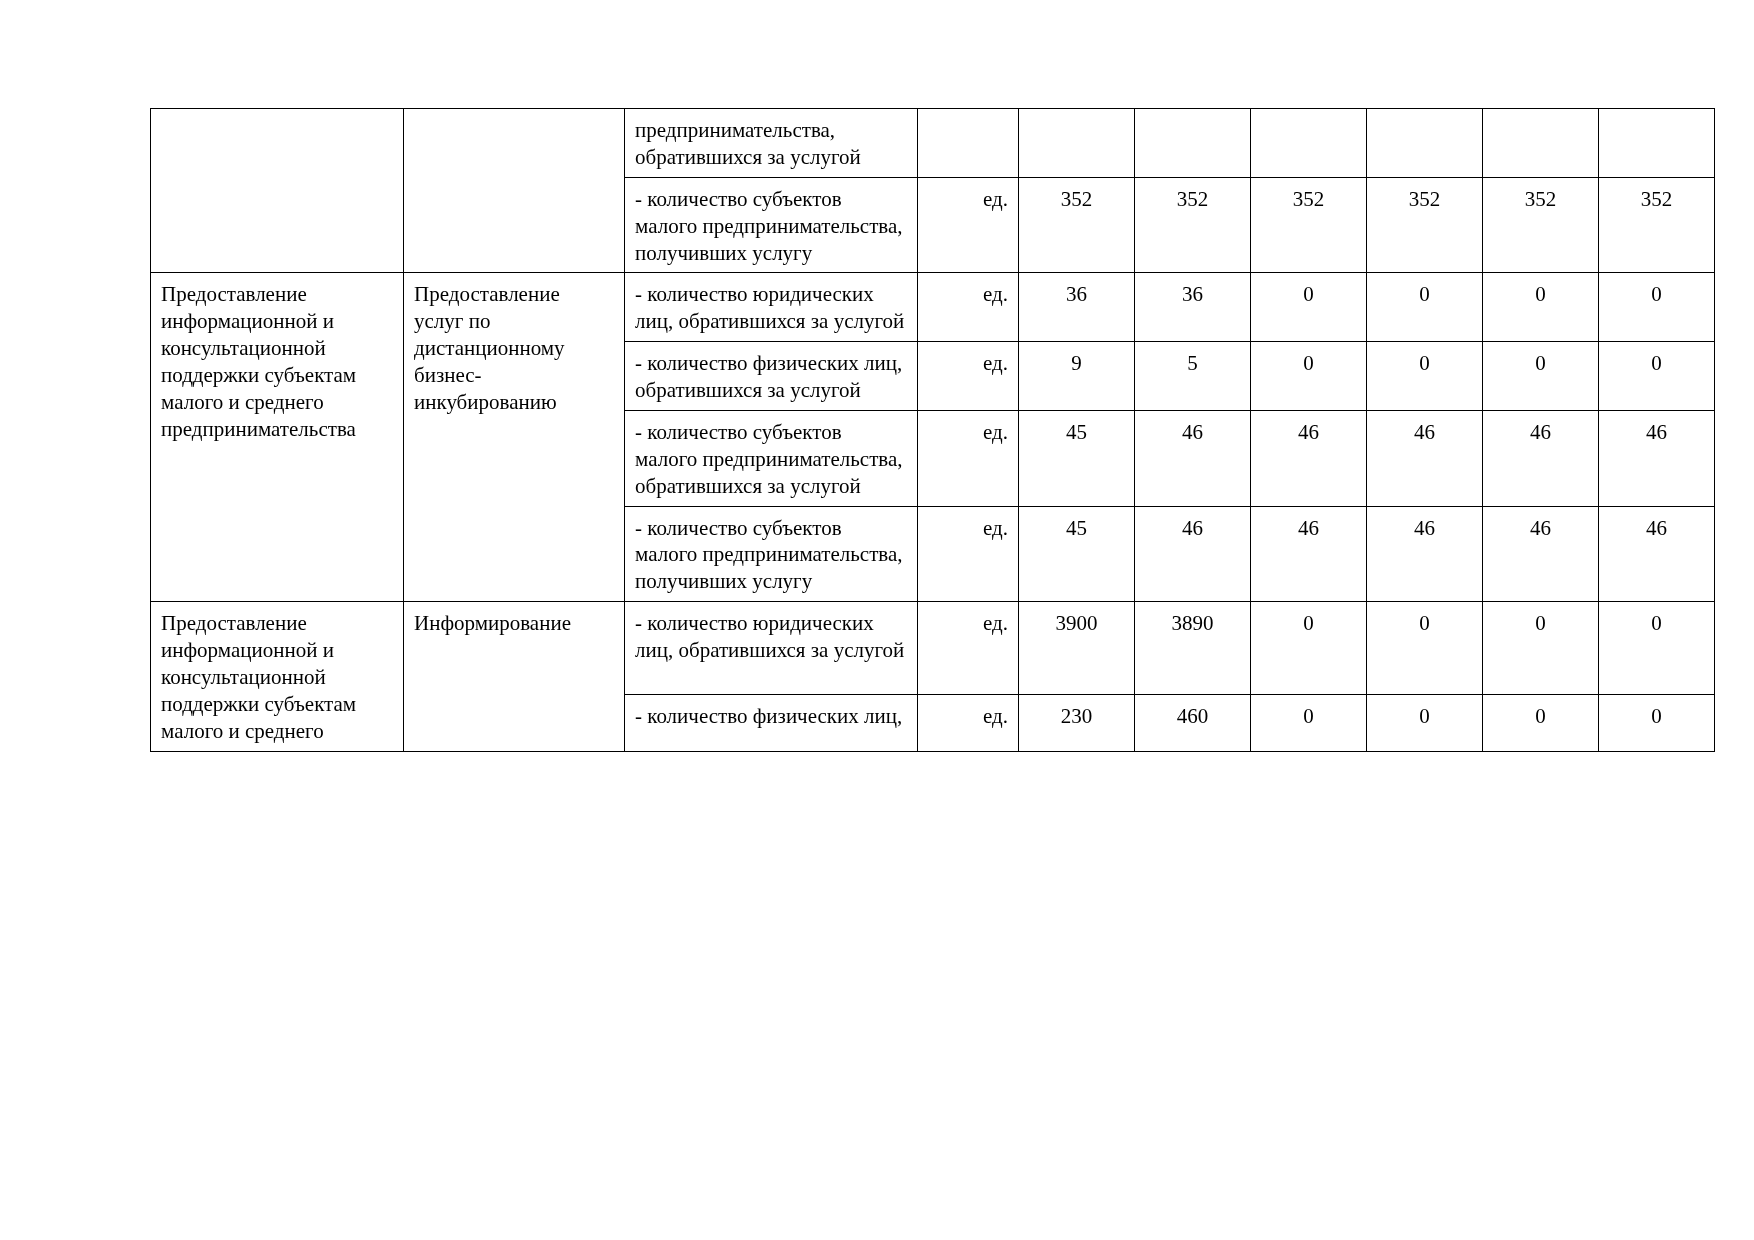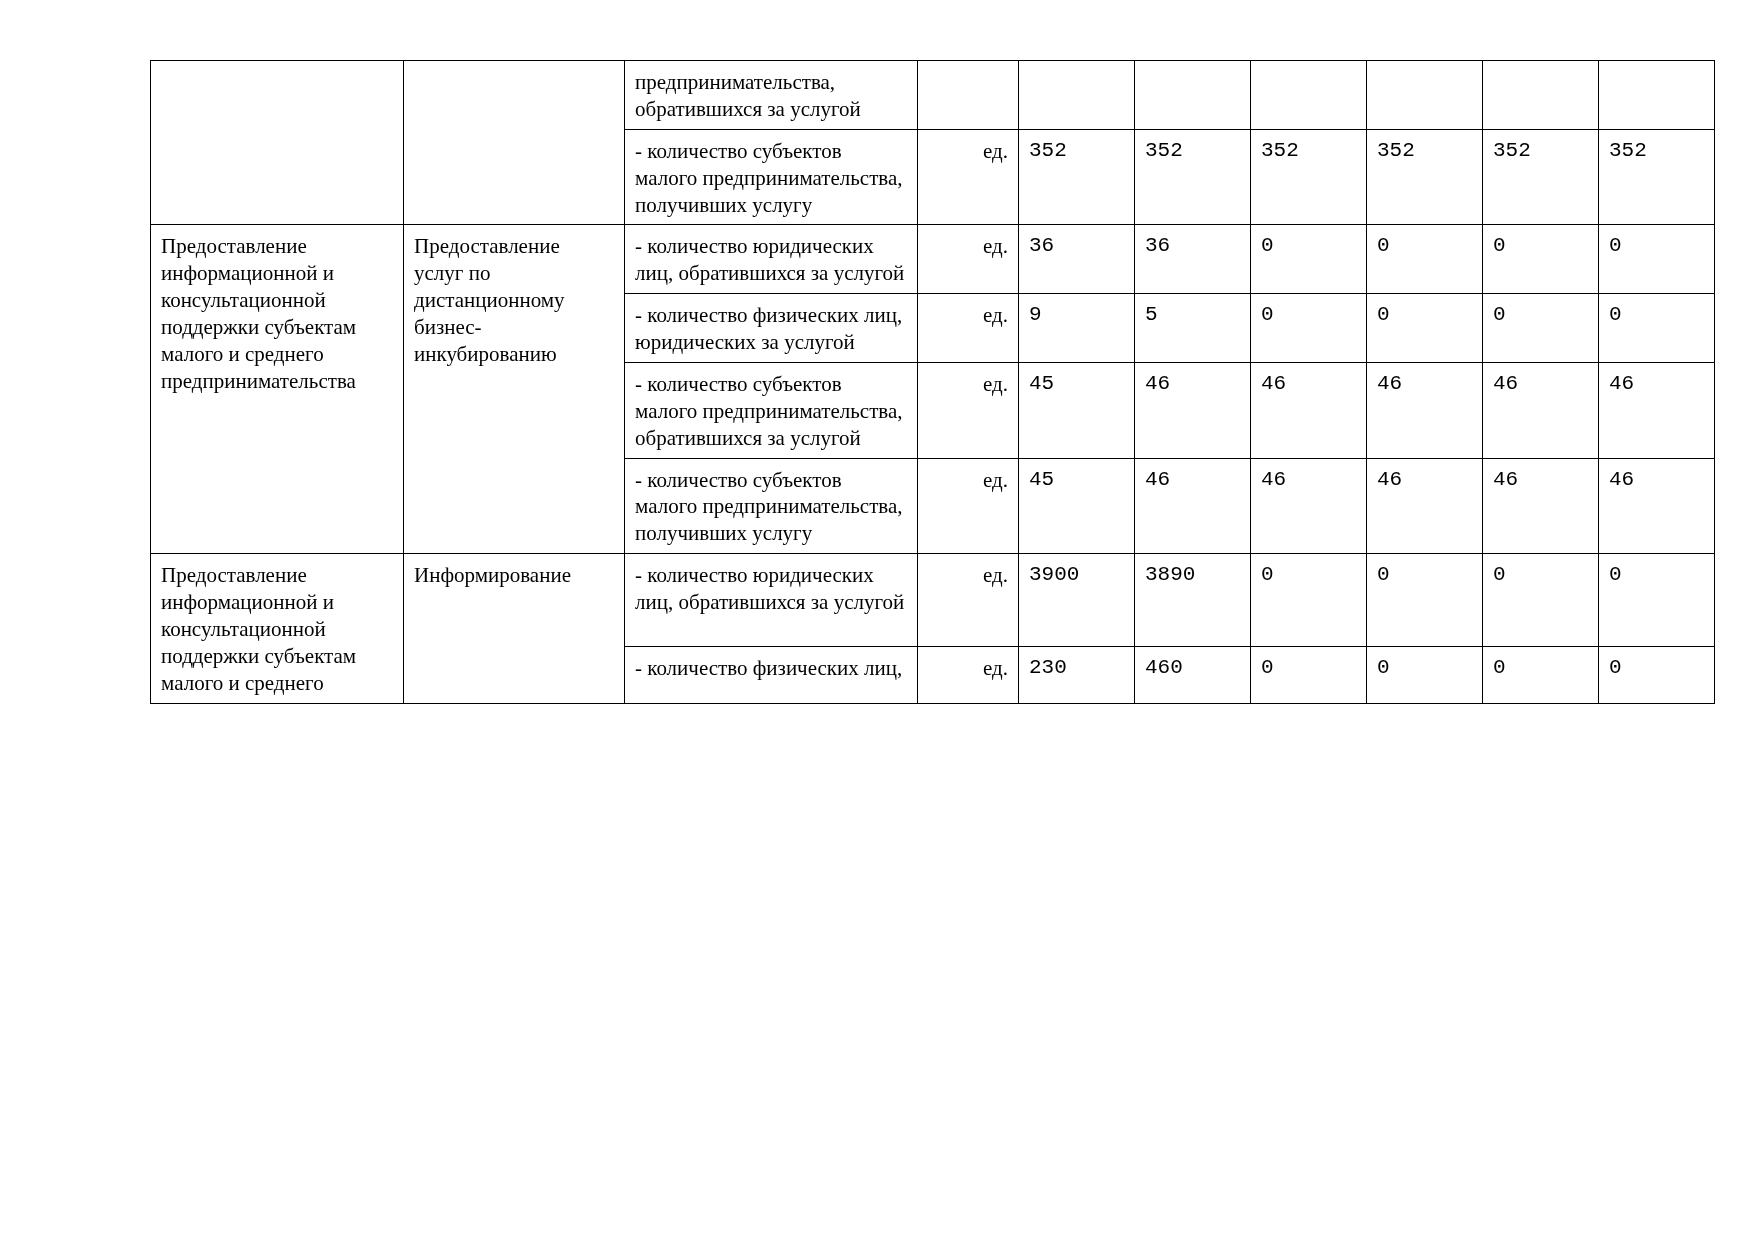--- a/index.html
+++ b/index.html
@@ -11,39 +11,39 @@
     width: 1754px;
     height: 1240px;
     font-family: "Liberation Serif", "DejaVu Serif", serif;
     color: #000000;
   }
   .page {
     position: relative;
     width: 1754px;
     height: 1240px;
     box-sizing: border-box;
-    padding: 60px 150px 0 150px;
+    padding: 108px 150px 0 150px;
   }
   table.doc-table {
     border-collapse: collapse;
     width: 1455px;
     table-layout: fixed;
   }
   table.doc-table td {
     border: 1px solid #000000;
     vertical-align: top;
     padding: 8px 10px 6px 10px;
     font-size: 21px;
     line-height: 1.28;
   }
   td.col-a { width: 232px; }
   td.col-b { width: 200px; }
   td.col-c { width: 272px; }
   td.col-unit { width: 80px; text-align: right; }
-  td.num { width: 95px; text-align: left; font-family: Liberation Mono, monospace; }
+  td.num { width: 95px; text-align: center; }
 </style>
 </head>
 <body>
 
 <div class="page">
   <table class="doc-table">
     <tbody>
 
       <tr>
         <td class="col-a" rowspan="2"></td>
@@ -76,21 +76,21 @@
         <td class="col-unit">ед.</td>
         <td class="num">36</td>
         <td class="num">36</td>
         <td class="num">0</td>
         <td class="num">0</td>
         <td class="num">0</td>
         <td class="num">0</td>
       </tr>
 
       <tr>
-        <td class="col-c">- количество физических лиц, юридических за услугой</td>
+        <td class="col-c">- количество физических лиц, обратившихся за услугой</td>
         <td class="col-unit">ед.</td>
         <td class="num">9</td>
         <td class="num">5</td>
         <td class="num">0</td>
         <td class="num">0</td>
         <td class="num">0</td>
         <td class="num">0</td>
       </tr>
 
       <tr>

